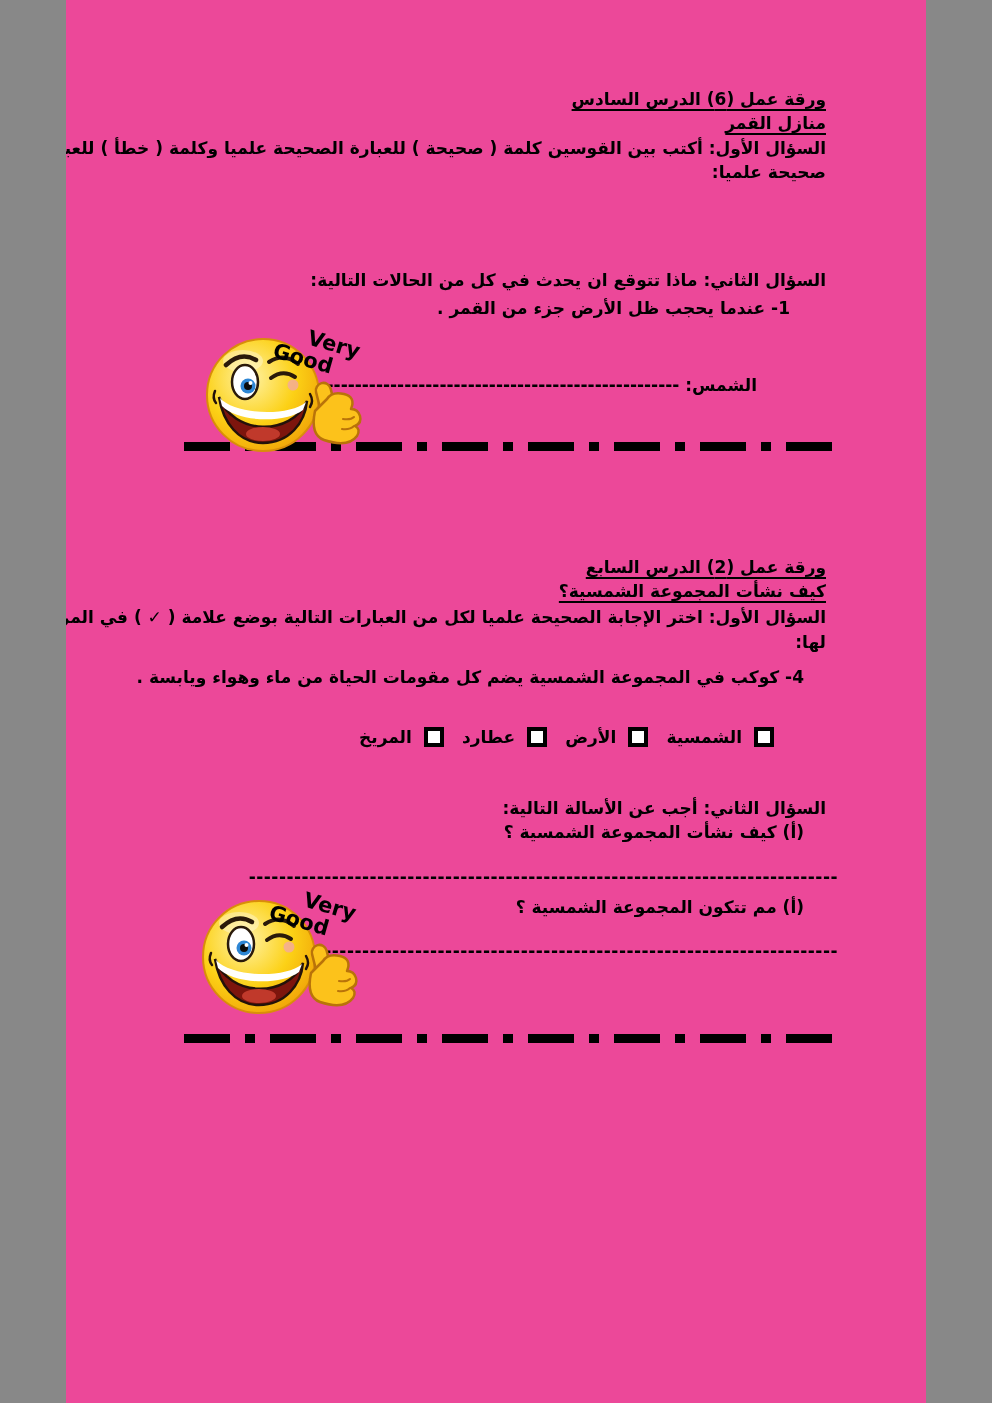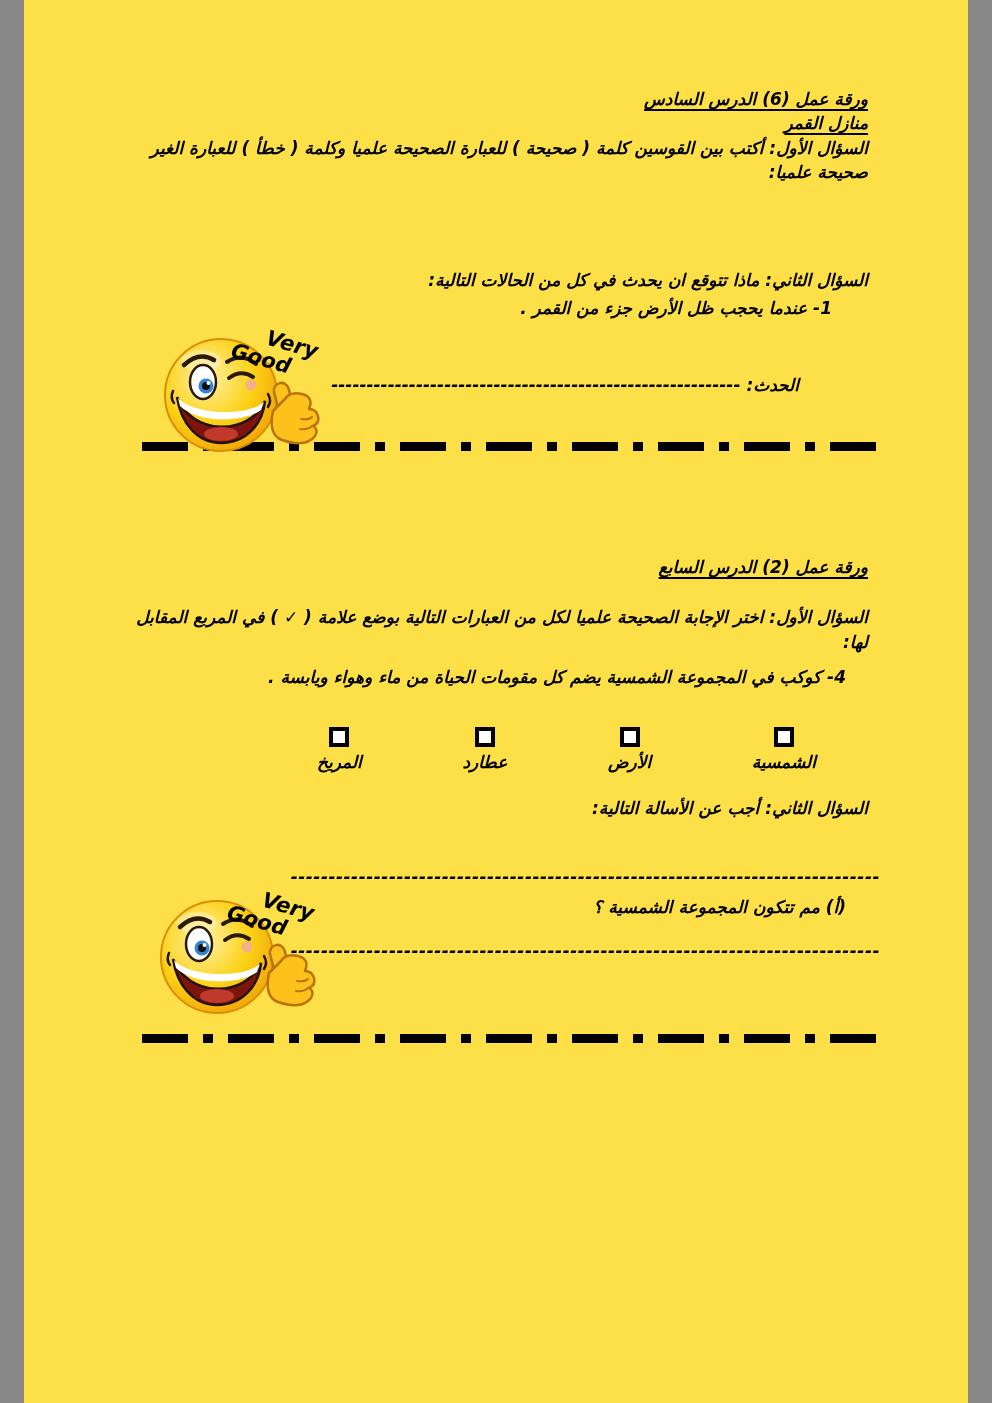--- a/index.html
+++ b/index.html
@@ -1,41 +1,40 @@
 <!DOCTYPE html>
 <html lang="ar"><head>
 <meta charset="utf-8">
 <style>
   html,body{margin:0;padding:0;background:#888;}
   .page{
     position:relative;
-    width:944px;height:1403px;
+    width:860px;height:1403px;
     margin:0 auto;
-    background:#fde047;
+    background:#ec4899;
     direction:rtl;
     font-family:"DejaVu Sans",sans-serif;
     font-weight:bold;
     color:#000;
     overflow:hidden;
-    font-style:italic;
   }
   .txt{position:absolute;font-size:17px;line-height:23px;white-space:nowrap;}
   .under{text-decoration:underline;text-decoration-thickness:2px;text-underline-offset:4px;}
   .dashes{letter-spacing:.5px;}
   
   .divider{
     position:absolute;height:9px;
     background:repeating-linear-gradient(90deg,#000 0 46px,transparent 46px 61px,#000 61px 71px,transparent 71px 86px);
   }
   
   .opt-row{
     position:absolute;display:flex;justify-content:space-between;
     align-items:center;direction:rtl;
   }
-  .opt{display:flex;align-items:center;gap:5px;direction:rtl;flex-direction:column;}
+  .opt{display:flex;align-items:flex-end;gap:12px;direction:rtl;}
   .cbx{display:inline-block;width:20px;height:20px;border:4px solid #000;background:#fff;box-sizing:border-box;}
   .opt-label{font-size:17px;}
   
   .sticker{position:absolute;width:165px;height:125px;z-index:2;}
   .sticker svg{position:absolute;left:0;top:0;}
   .vg-text{
     position:absolute;left:72px;top:-2px;
     transform:rotate(16deg);
     font-size:21px;line-height:22px;color:#000;
     font-family:"DejaVu Sans",sans-serif;font-weight:bold;
@@ -52,21 +51,21 @@
   <div class="txt under" style="top:112px;right:100px;">منازل القمر</div>
 
   <div class="txt" style="top:137px;right:100px;">السؤال الأول: أكتب بين القوسين كلمة ( صحيحة ) للعبارة الصحيحة علميا وكلمة ( خطأ ) للعبارة الغير</div>
   <div class="txt" style="top:161px;right:100px;">صحيحة علميا:</div>
 
 
   <div class="txt" style="top:269px;right:100px;">السؤال الثاني: ماذا تتوقع ان يحدث في كل من الحالات التالية:</div>
   <div class="txt" style="top:297px;right:136px;">1- عندما يحجب ظل الأرض جزء من القمر .</div>
 
   <div class="txt" style="top:374px;right:169px;">
-    <span>الحدث:</span>
+    <span>الشمس:</span>
     <span class="dashes">----------------------------------------------------------</span>
   </div>
 
   <div class="sticker" style="left:137px;top:331px;">
     <svg width="165" height="125" viewBox="0 0 165 125">
       <defs>
         <radialGradient id="faceGrad1" cx="38%" cy="35%" r="75%">
           <stop offset="0%" stop-color="#fff2a6"></stop>
           <stop offset="55%" stop-color="#fcd116"></stop>
           <stop offset="100%" stop-color="#ef9f06"></stop>
@@ -101,20 +100,21 @@
     </svg>
     <div class="vg-text">
       <span class="l1">Very</span>
       <span class="l2">Good</span>
     </div>
   </div>
 
   <div class="divider" style="top:442px;left:118px;right:89px;"></div>
 
   <div class="txt under" style="top:556px;right:100px;">ورقة عمل (2) الدرس السابع</div>
+  <div class="txt under" style="top:580px;right:100px;">كيف نشأت المجموعة الشمسية؟</div>
 
   <div class="txt" style="top:606px;right:100px;">السؤال الأول: اختر الإجابة الصحيحة علميا لكل من العبارات التالية بوضع علامة ( ✓ ) في المربع المقابل</div>
   <div class="txt" style="top:631px;right:100px;">لها:</div>
 
   <div class="txt" style="top:666px;right:122px;">4- كوكب في المجموعة الشمسية يضم كل مقومات الحياة من ماء وهواء ويابسة .</div>
 
   <div class="opt-row" style="top:727px;right:152px;left:293px;">
     <span class="opt">
       <span class="cbx"></span>
       <span class="opt-label">الشمسية</span>
@@ -127,20 +127,21 @@
       <span class="cbx"></span>
       <span class="opt-label">عطارد</span>
     </span>
     <span class="opt">
       <span class="cbx"></span>
       <span class="opt-label">المريخ</span>
     </span>
   </div>
 
   <div class="txt" style="top:797px;right:100px;">السؤال الثاني: أجب عن الأسالة التالية:</div>
+  <div class="txt" style="top:821px;right:122px;">(أ) كيف نشأت المجموعة الشمسية ؟</div>
 
   <div class="txt dashes" style="top:866px;right:88px;">------------------------------------------------------------------------------</div>
 
   <div class="txt" style="top:896px;right:122px;">(أ) مم تتكون المجموعة الشمسية ؟</div>
 
   <div class="txt dashes" style="top:940px;right:88px;">------------------------------------------------------------------------------</div>
 
   <div class="sticker" style="left:133px;top:893px;">
     <svg width="165" height="125" viewBox="0 0 165 125">
       <defs>

